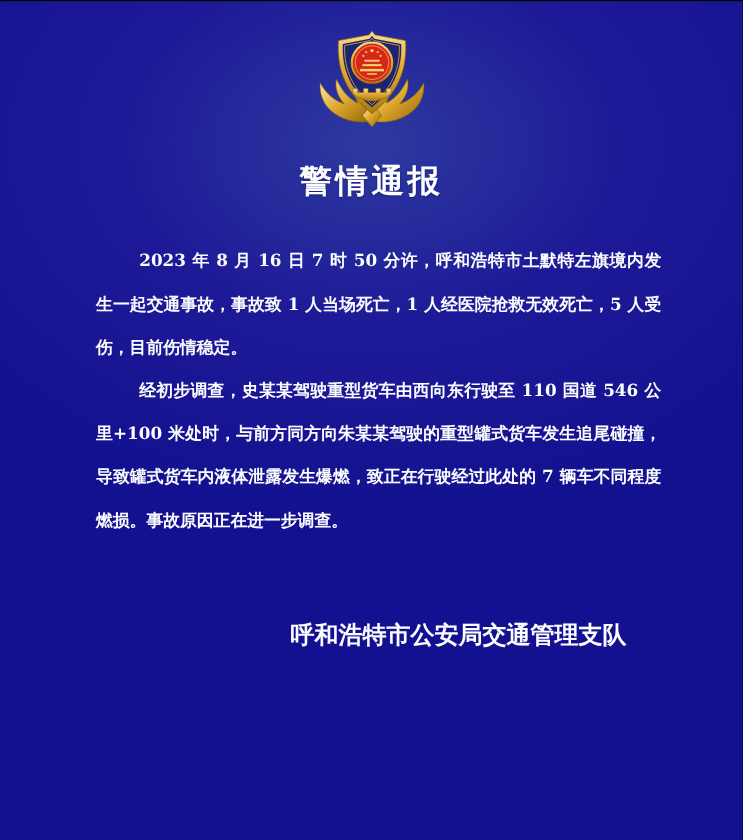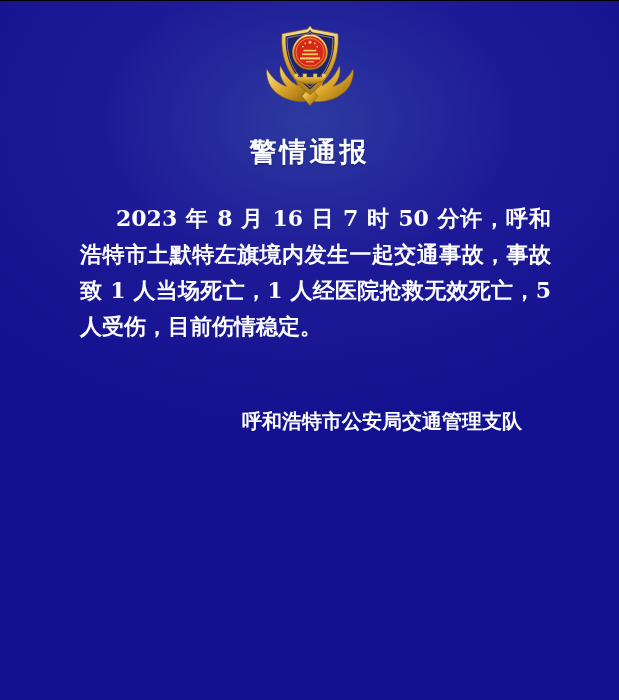--- a/index.html
+++ b/index.html
@@ -24,21 +24,21 @@
     text-align: center;
     font-size: 27px;
     line-height: 34px;
     letter-spacing: 3px;
     font-weight: bold;
     text-shadow: 0 1px 2px rgba(0,0,20,0.35);
   }
   .body {
     margin-top: 31px;
     padding: 0 68px 0 80px;
-    font-size: 22px;
+    font-size: 14px;
     line-height: 36px;
     text-align: justify;
     text-justify: inter-ideograph;
   }
   .body p {
     margin: 0;
     text-indent: 36px;
   }
   .signature {
     width: 310px;
@@ -95,20 +95,21 @@
         <rect x="47.5" y="46.5" width="25" height="2.6"></rect>
         <rect x="55" y="51" width="10" height="1.6"></rect>
       </g>
     </g>
   </svg>
 
   <h1 class="title">警情通报</h1>
 
   <div class="body">
     <p>2023 年 8 月 16 日 7 时 50 分许，呼和浩特市土默特左旗境内发生一起交通事故，事故致 1 人当场死亡，1 人经医院抢救无效死亡，5 人受伤，目前伤情稳定。</p>
+    <p>经初步调查，史某某驾驶重型货车由西向东行驶至 110 国道 546 公里+100 米处时，与前方同方向朱某某驾驶的重型罐式货车发生追尾碰撞，导致罐式货车内液体泄露发生爆燃，致正在行驶经过此处的 7 辆车不同程度燃损。事故原因正在进一步调查。</p>
   </div>
 
   <div class="signature">
     <div>呼和浩特市公安局交通管理支队</div>
 
   </div>
 
 </div>
 
 </body></html>

